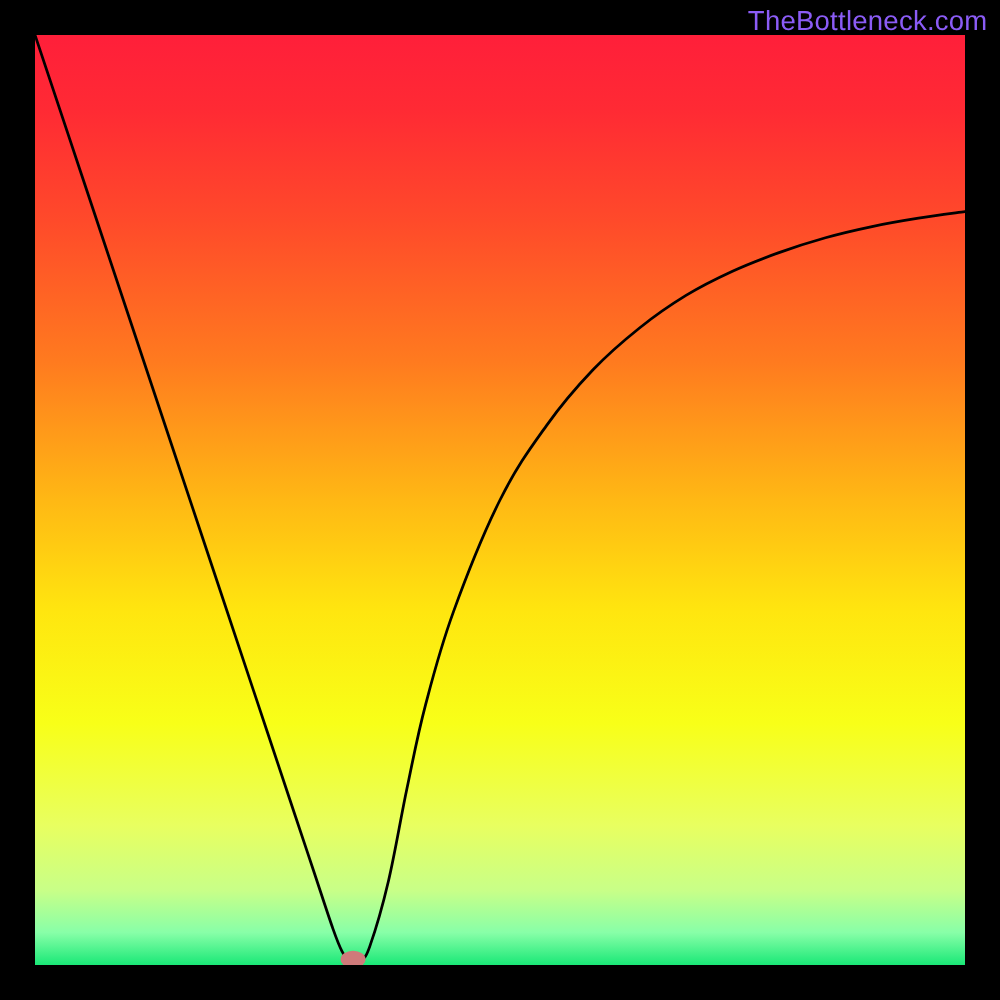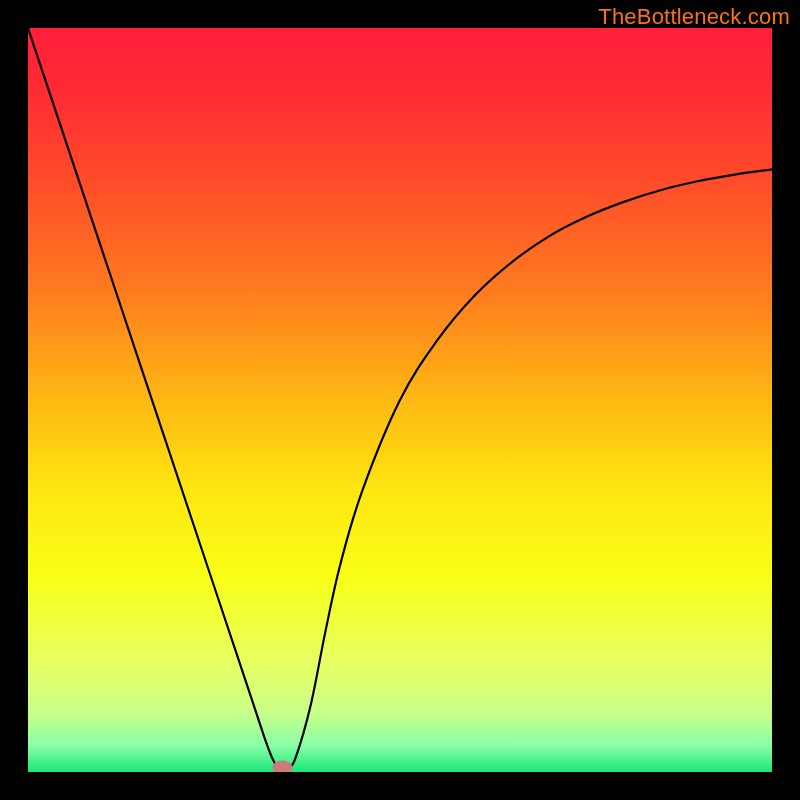--- a/index.html
+++ b/index.html
@@ -23,21 +23,21 @@
     position: absolute;
     left: 0;
     top: 0;
     width: 744px;
     height: 744px;
   }
   .watermark {
     position: absolute;
     top: 4px;
     right: 10px;
-    color: #f97316;
+    color: #8b5cf6;
     font-size: 22px;
     font-weight: 500;
     letter-spacing: 0.2px;
     user-select: none;
   }
   svg { display: block; }
 </style>
 </head>
 <body>
 

